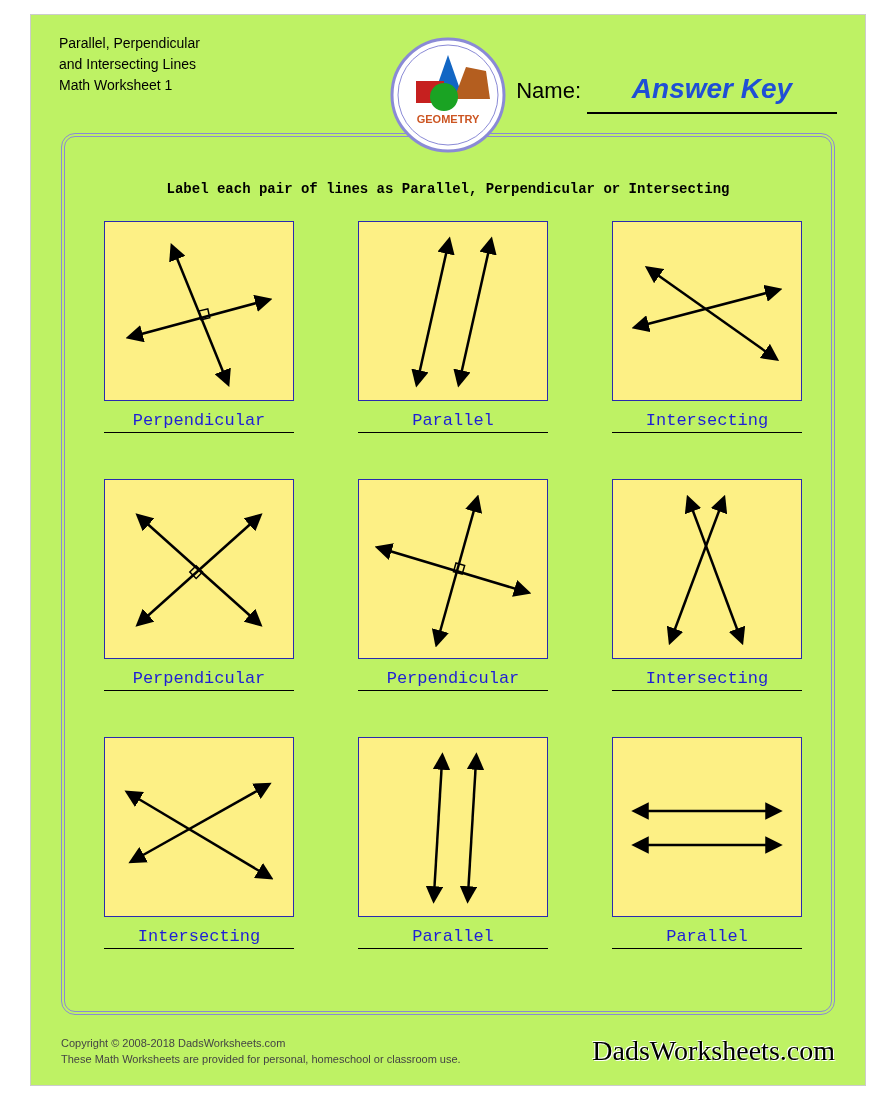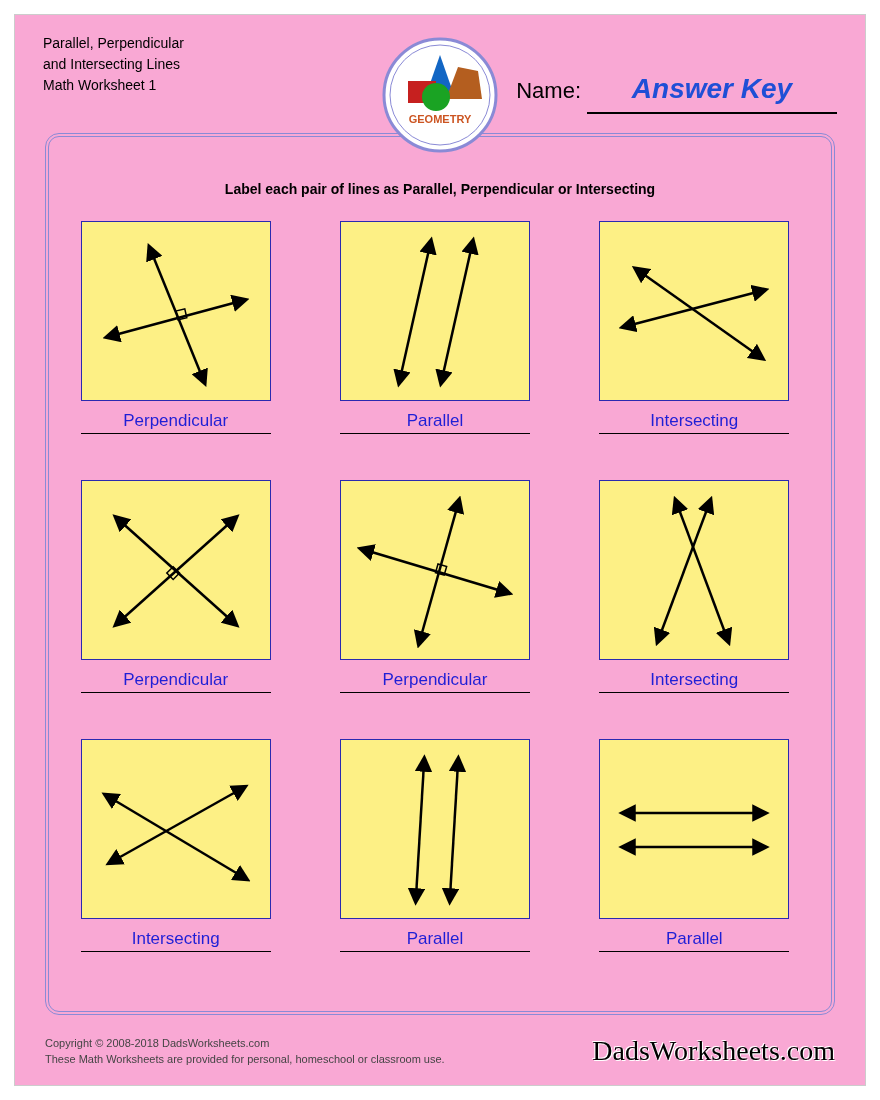--- a/index.html
+++ b/index.html
@@ -7,21 +7,22 @@
     width: 880px;
     height: 1100px;
     background: #fff;
     font-family: Arial, Helvetica, sans-serif;
     position: relative;
   }
   .page {
     position: absolute;
     inset: 14px;
     border: 1px solid #ccc;
-    background: #f9a8d4;
+    background: #bef264;
+    margin-left: 16px;
   }
   .header {
     position: relative;
     height: 140px;
     padding: 18px 28px 0 28px;
   }
   .title-block {
     font-size: 14px;
     line-height: 1.5;
     color: #000;
@@ -54,37 +55,38 @@
   }
   .content-frame {
     position: absolute;
     top: 118px;
     left: 30px;
     right: 30px;
     bottom: 70px;
     border: 4px double #8a8ad6;
     border-radius: 14px;
     padding: 44px 22px 18px 22px;
+    font-family: Liberation Mono, monospace;
   }
   .instruction {
     text-align: center;
     font-size: 14px;
     font-weight: 700;
     margin-bottom: 24px;
   }
   .grid {
     display: grid;
     grid-template-columns: repeat(3, 1fr);
     gap: 46px 40px;
     justify-items: center;
   }
   .cell {
     display: flex;
     flex-direction: column;
-    align-items: flex-start;
+    align-items: flex-end;
     width: 200px;
   }
   .tile {
     width: 190px;
     height: 180px;
     background: #fdf085;
     border: 1px solid #2a2ab0;
     display: flex;
     align-items: center;
     justify-content: center;

